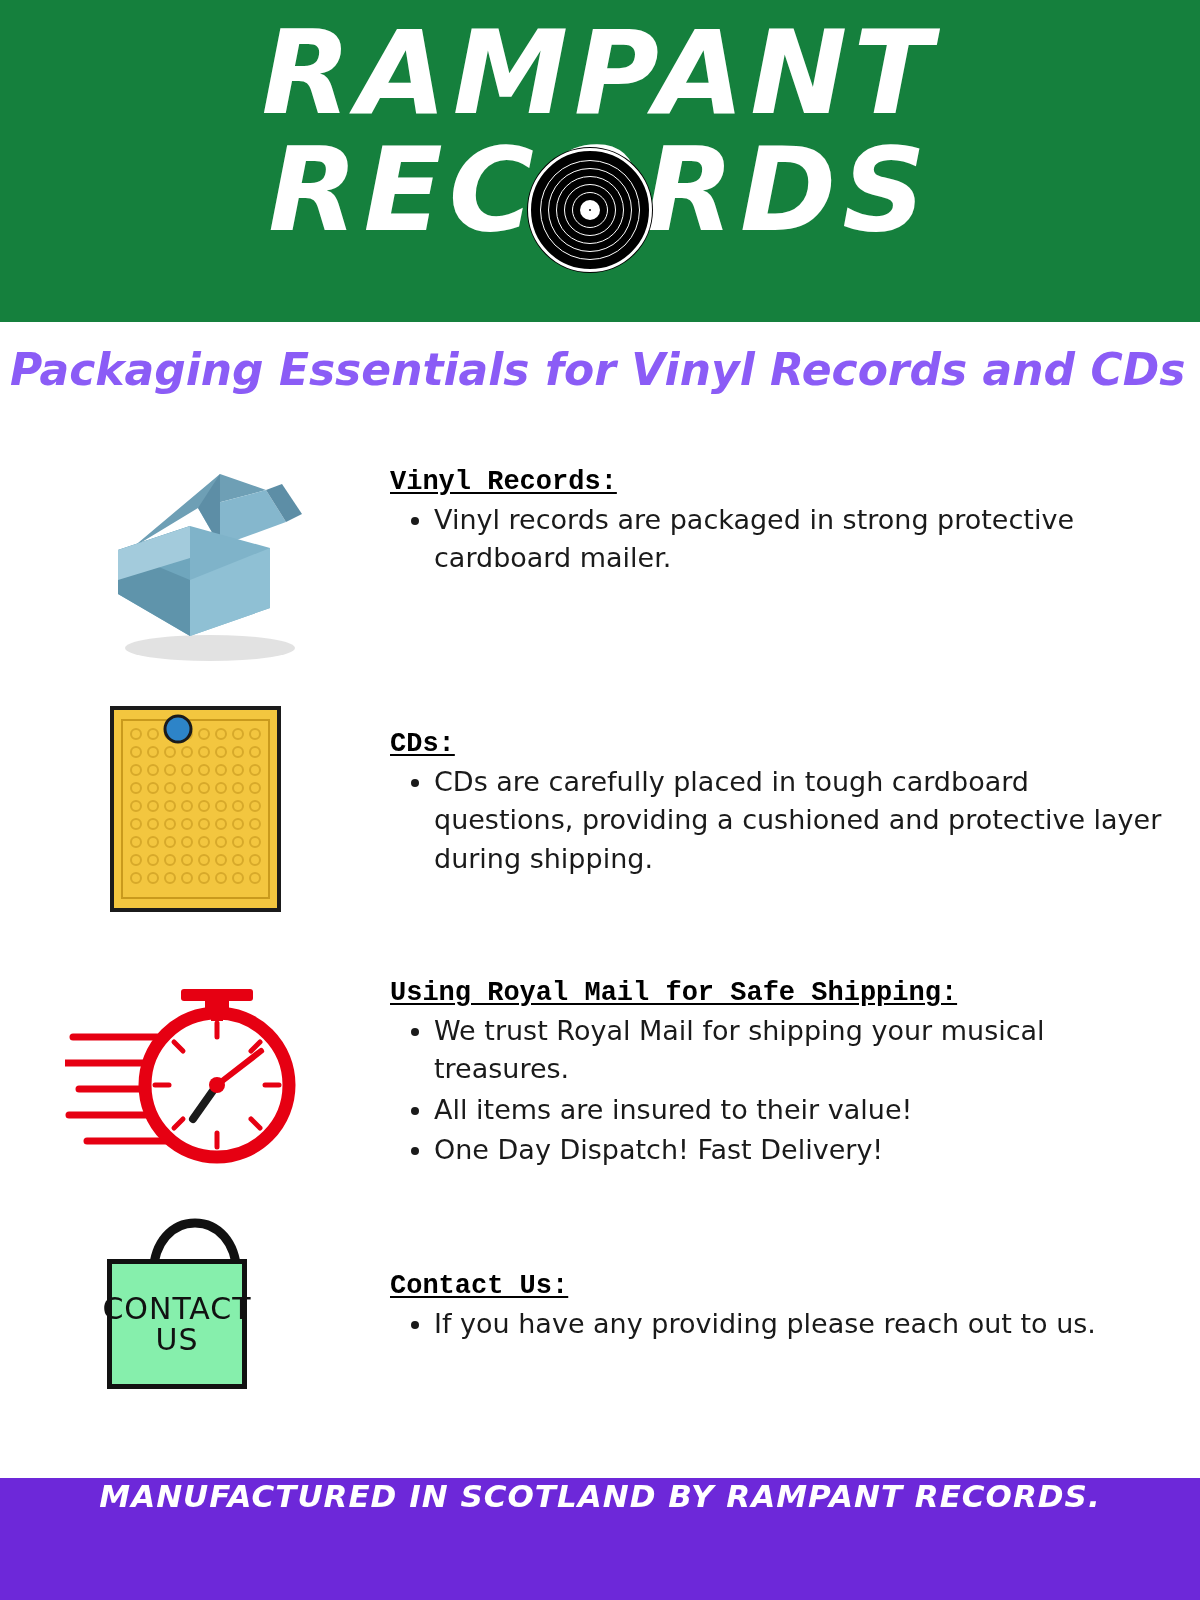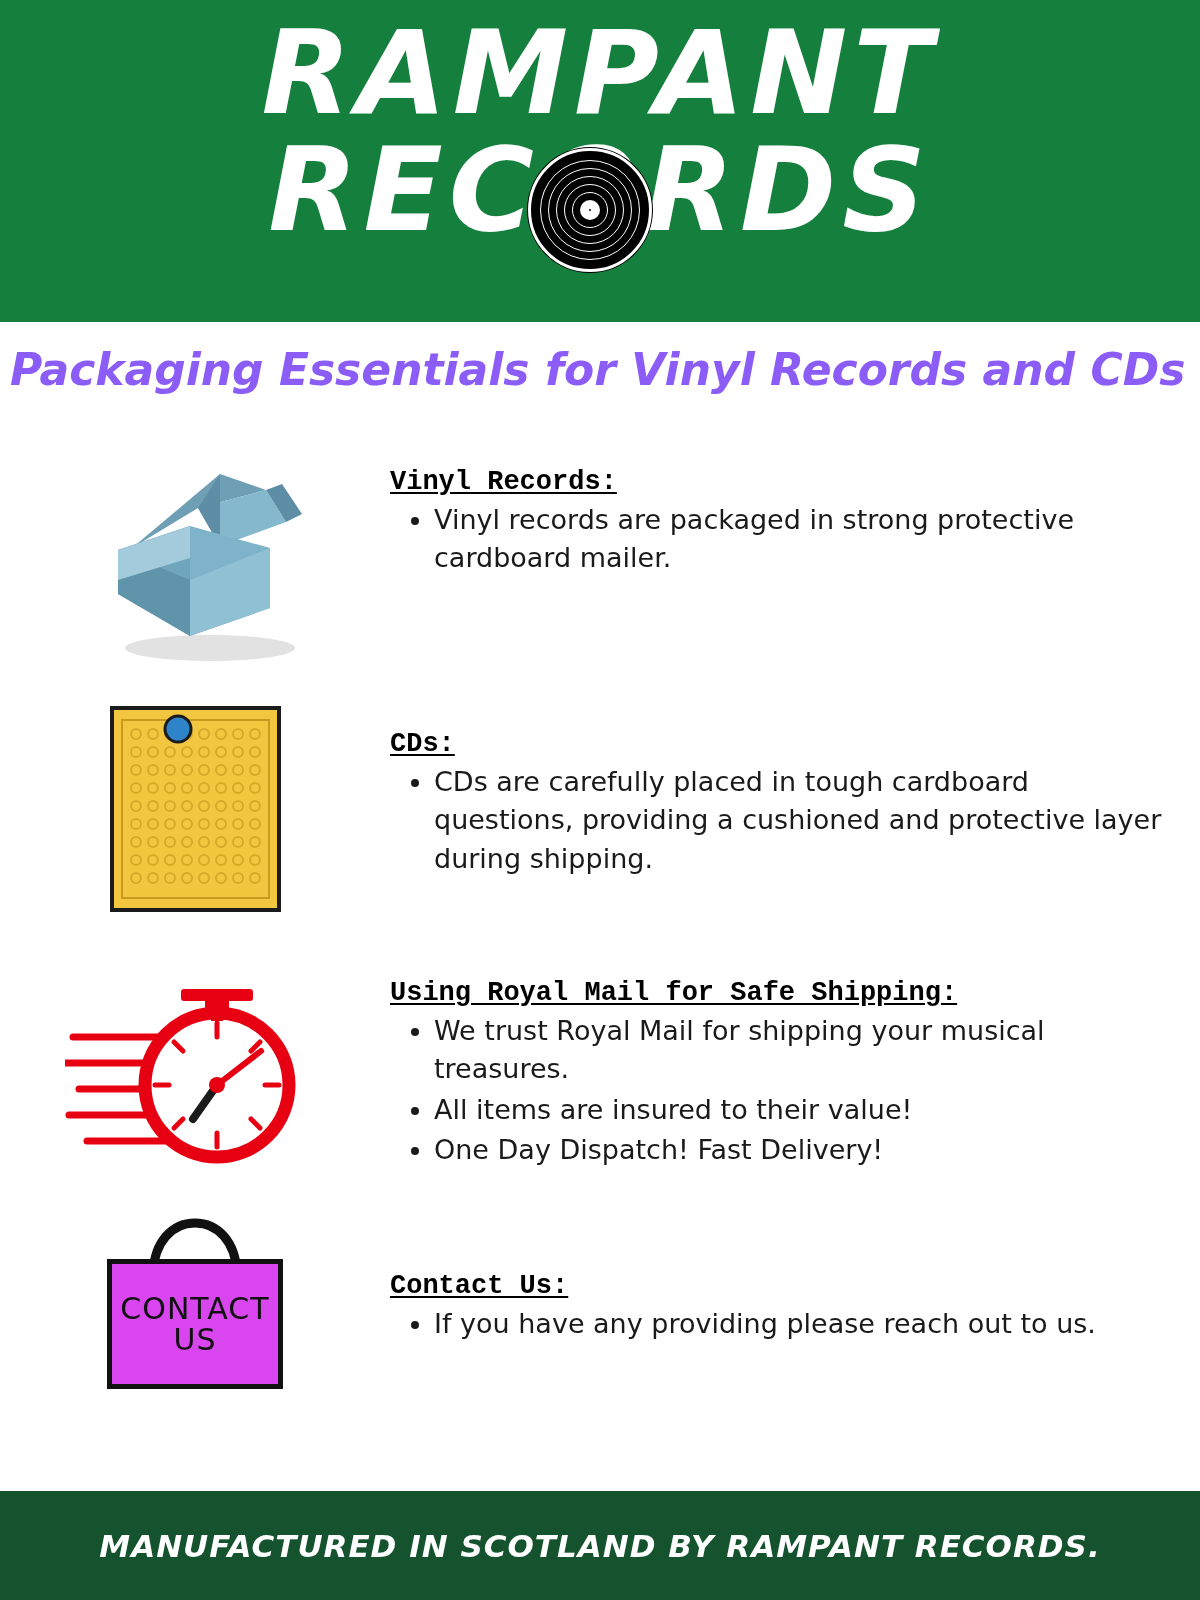--- a/index.html
+++ b/index.html
@@ -169,24 +169,24 @@
 
   
   .stopwatch { width: 260px; height: 225px; position: relative; }
 
   
   .contact-icon { width: 200px; height: 185px; position: relative; }
   .contact-box {
     position: absolute;
     left: 12px;
     top: 48px;
-    width: 176px;
+    width: 140px;
     height: 130px;
     border: 5px solid #111111;
-    background: #d946ef;
+    background: #86efac;
     display: flex;
     flex-direction: column;
     align-items: center;
     justify-content: center;
   }
   .contact-box .ct1 {
     font-family: "DejaVu Sans", sans-serif;
     font-size: 30px;
     letter-spacing: 1px;
     color: #111111;
@@ -199,24 +199,23 @@
     color: #111111;
     line-height: 1.05;
   }
 
   
   .footer {
     position: absolute;
     left: 0;
     bottom: 0;
     width: 100%;
-    height: 109px;
-    background: #14532d;
-    display: flex;
-    align-items: center;
+    height: 122px;
+    background: #6d28d9;
+    display: flex;
     justify-content: center;
   }
   .footer-text {
     color: #ffffff;
     font-family: "DejaVu Sans", sans-serif;
     font-weight: bold;
     font-style: italic;
     font-size: 31px;
     letter-spacing: 1px;
   }

